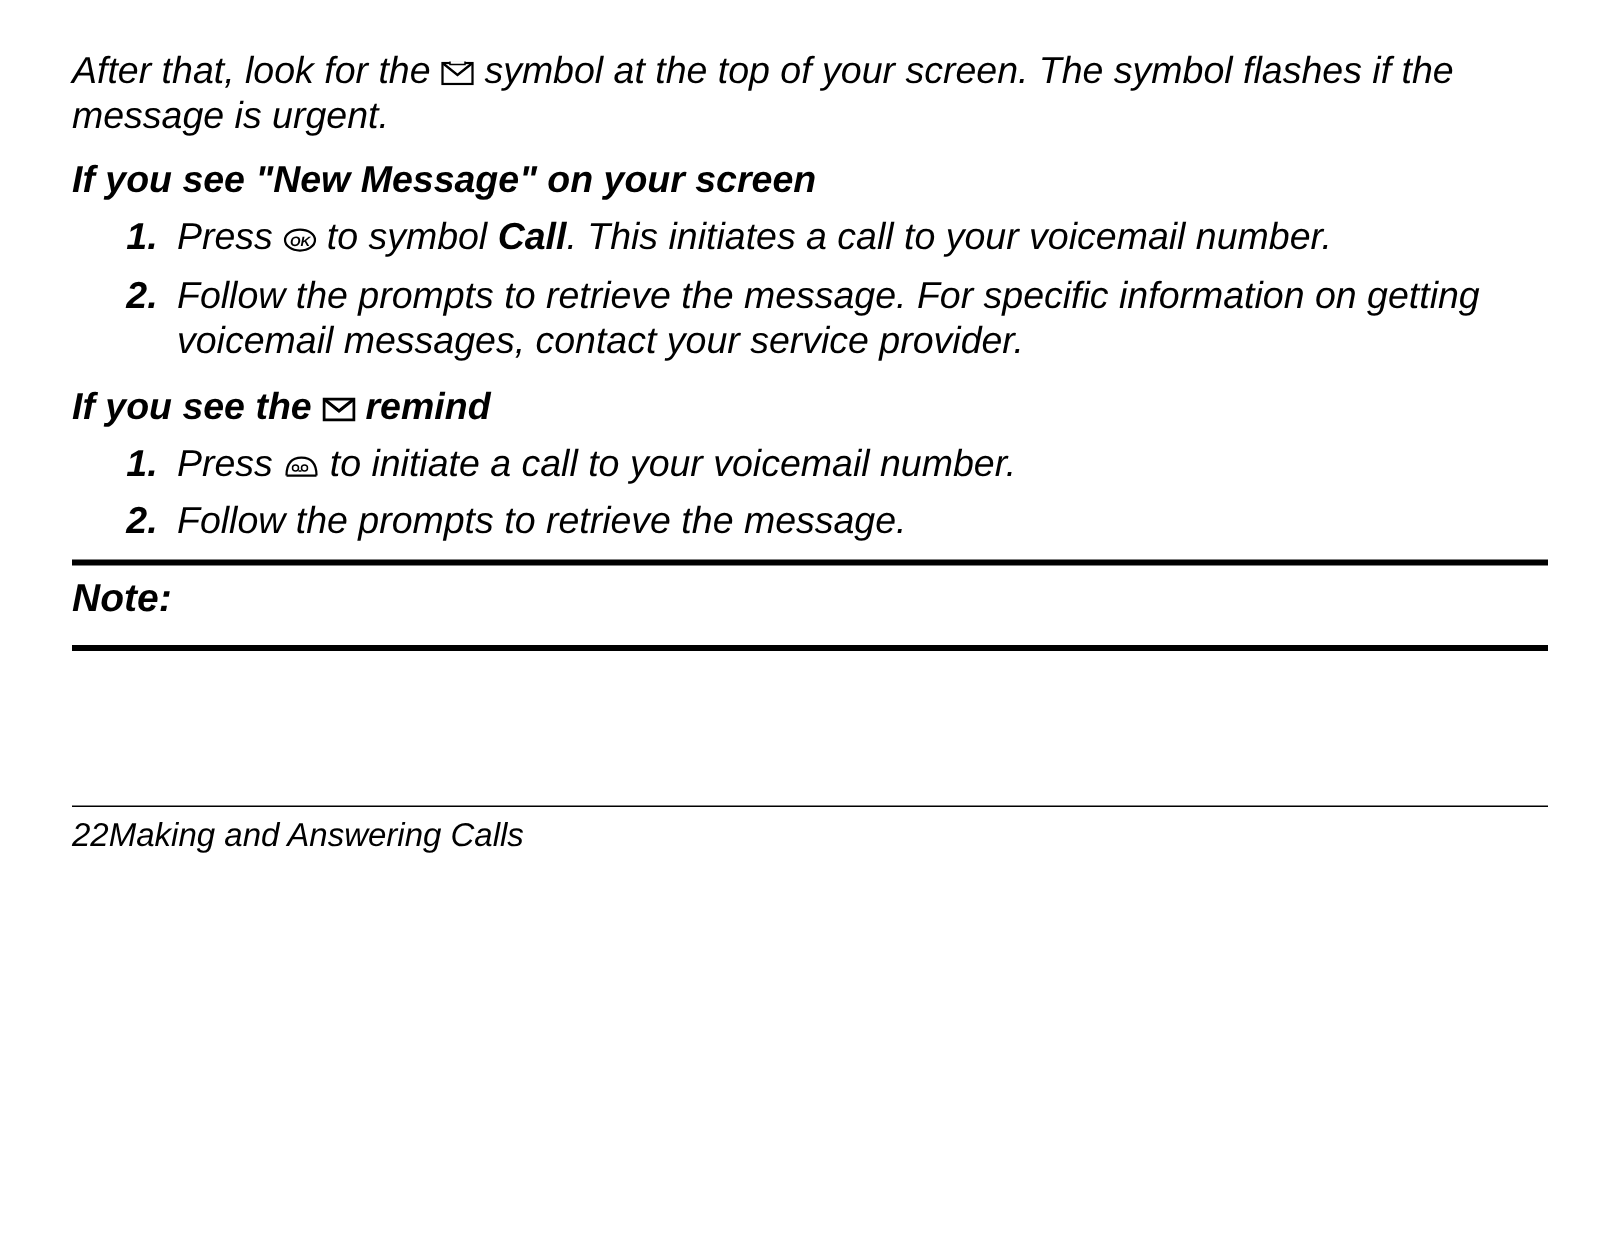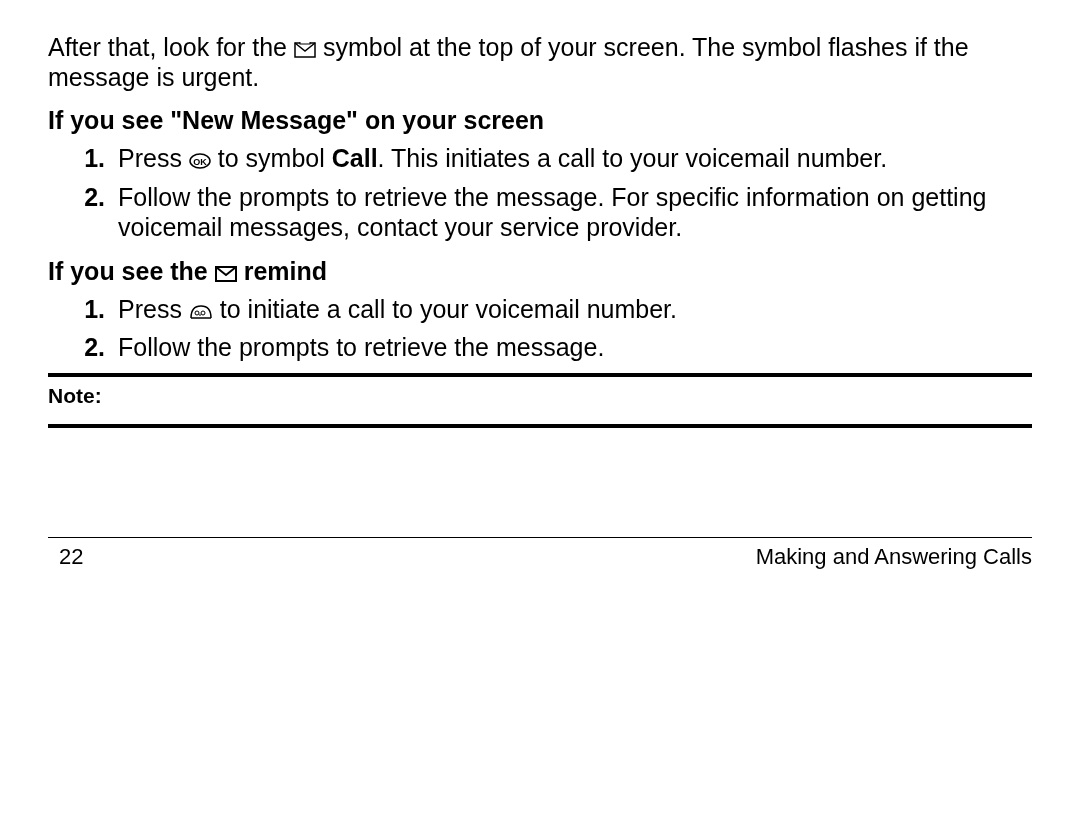--- a/index.html
+++ b/index.html
@@ -8,20 +8,21 @@
     background: #fff;
     color: #000;
     font-family: Arial, Helvetica, sans-serif;
   }
   .page {
     box-sizing: border-box;
     width: 1080px;
     height: 588px;
     padding: 32px 48px 18px 48px;
     position: relative;
+    font-style: italic;
   }
   .body-text {
     font-size: 25px;
     line-height: 1.2;
     margin: 0 0 14px 0;
   }
   .subhead {
     font-size: 25px;
     font-weight: bold;
     margin: 14px 0 8px 0;
@@ -39,21 +40,21 @@
   ol.steps li::marker {
     font-weight: bold;
   }
   .bold { font-weight: bold; }
   .thick-rule {
     border: none;
     border-top: 4px solid #000;
     margin: 10px 0 4px 0;
   }
   .note-block {
-    font-size: 21px;
+    font-size: 26px;
     line-height: 1.23;
     padding: 2px 0 6px 0;
     display: flex;
   }
   .note-label {
     font-weight: bold;
     flex: 0 0 auto;
   }
   .note-body {
     padding-left: 6px;
@@ -69,23 +70,21 @@
     left: 48px;
     right: 48px;
     bottom: 50px;
   }
   .footer {
     position: absolute;
     left: 48px;
     right: 48px;
     bottom: 18px;
     display: flex;
-    justify-content: space-between;
     font-size: 22px;
-    margin-left: 11px;
   }
   .icon {
     display: inline-block;
     vertical-align: -2px;
   }
   .icon svg { display: block; }
 </style>
 </head>
 <body>
 

